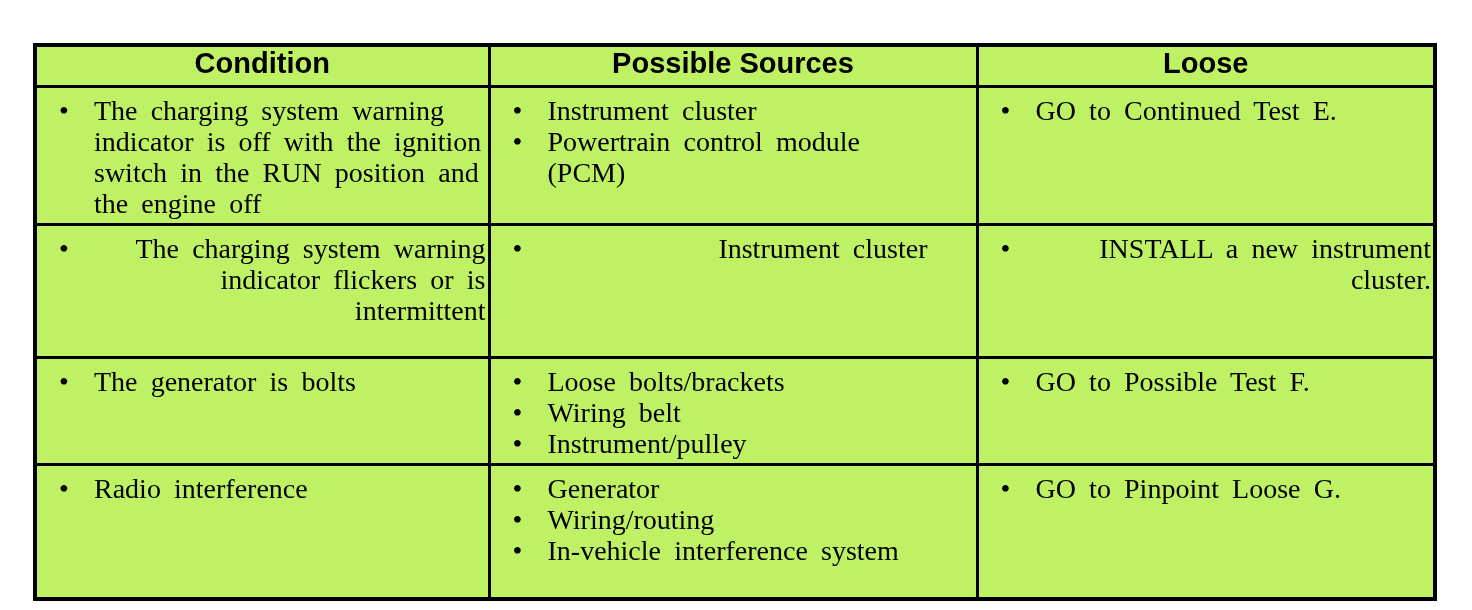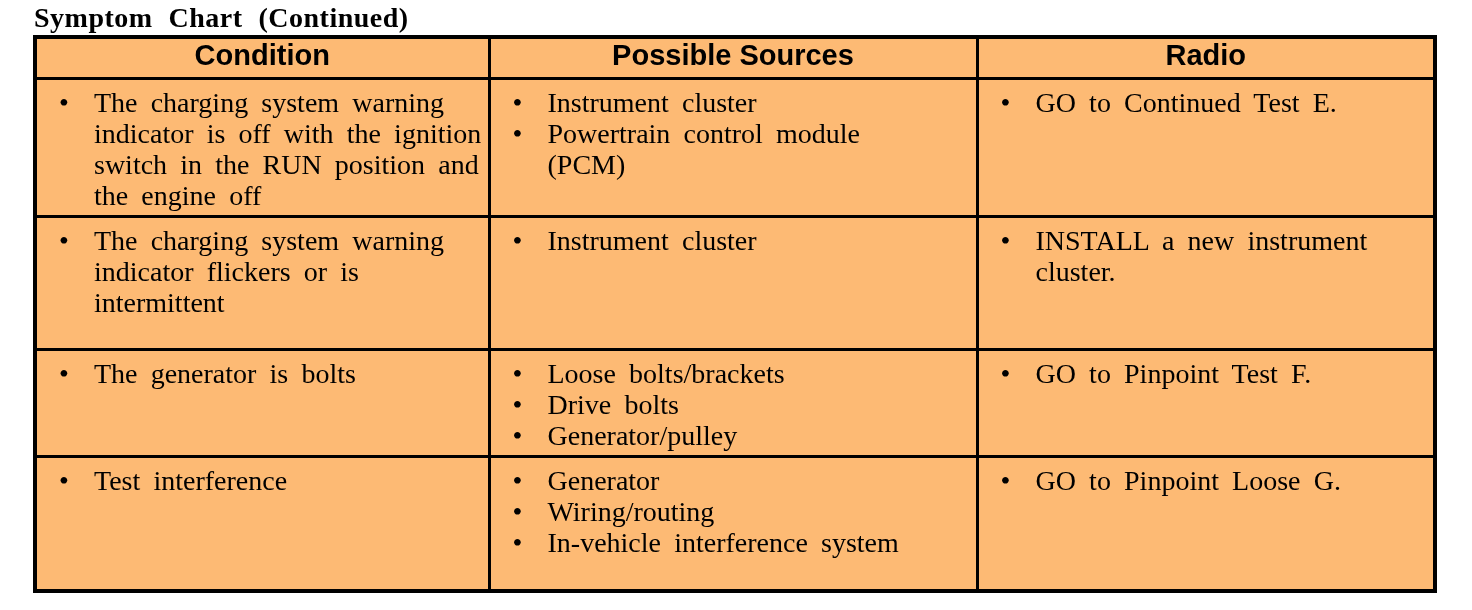--- a/index.html
+++ b/index.html
@@ -25,25 +25,25 @@
     font-family: "Liberation Serif", serif;
     font-weight: bold;
     font-size: 28px;
     letter-spacing: 0.5px;
     word-spacing: 0.3em;
     color: #000000;
   }
   table.symptom-table {
     position: absolute;
     left: 33px;
-    top: 35px;
+    top: 43px;
     width: 1400px;
     border-collapse: collapse;
     table-layout: fixed;
-    background: #fdba74;
+    background: #bef264;
   }
   table.symptom-table col.c1 { width: 454px; }
   table.symptom-table col.c2 { width: 488px; }
   table.symptom-table col.c3 { width: 458px; }
   table.symptom-table th,
   table.symptom-table td {
     border: 3px solid #000000;
     vertical-align: top;
     padding: 0;
   }
@@ -51,21 +51,21 @@
   th.col-header {
     height: 38px;
     font-family: "Liberation Sans", sans-serif;
     font-weight: bold;
     font-size: 29px;
     text-align: center;
     vertical-align: middle;
     padding: 2px 0 4px 0;
   }
   tr.row-1 td { height: 134px; }
-  tr.row-2 td { height: 130px; }
+  tr.row-2 td { height: 130px; text-align: right; }
   tr.row-3 td { height: 103px; }
   tr.row-4 td { height: 131px; }
   td .cell-inner {
     padding-top: 7px;
     padding-bottom: 4px;
   }
   .li {
     position: relative;
     padding-left: 57px;
     padding-right: 2px;
@@ -81,33 +81,32 @@
   }
   .bullet::before {
     content: "\2022";
     font-size: 28px;
   }
 </style>
 </head>
 <body>
 
 <div class="page">
-  <h1 class="doc-title">Symptom Chart (Continued)</h1>
 
   <table class="symptom-table">
     <colgroup>
         <col class="c1">
         <col class="c2">
         <col class="c3">
       </colgroup>
     <thead>
       <tr class="header-row">
         <th class="col-header">Condition</th>
         <th class="col-header">Possible Sources</th>
-        <th class="col-header">Radio</th>
+        <th class="col-header">Loose</th>
       </tr>
     </thead>
     <tbody>
       <tr class="row-1">
         <td class="col-condition">
           <div class="cell-inner">
             <div class="li"><span class="bullet"></span><span class="li-text">The charging system warning indicator is off with the ignition switch in the RUN position and the engine off</span></div>
           </div>
         </td>
         <td class="col-sources">
@@ -143,35 +142,35 @@
 
       <tr class="row-3">
         <td class="col-condition">
           <div class="cell-inner">
             <div class="li"><span class="bullet"></span><span class="li-text">The generator is bolts</span></div>
           </div>
         </td>
         <td class="col-sources">
           <div class="cell-inner">
             <div class="li"><span class="bullet"></span><span class="li-text">Loose bolts/brackets</span></div>
-            <div class="li"><span class="bullet"></span><span class="li-text">Drive bolts</span></div>
-            <div class="li"><span class="bullet"></span><span class="li-text">Generator/pulley</span></div>
+            <div class="li"><span class="bullet"></span><span class="li-text">Wiring belt</span></div>
+            <div class="li"><span class="bullet"></span><span class="li-text">Instrument/pulley</span></div>
           </div>
         </td>
         <td class="col-action">
           <div class="cell-inner">
-            <div class="li"><span class="bullet"></span><span class="li-text">GO to Pinpoint Test F.</span></div>
+            <div class="li"><span class="bullet"></span><span class="li-text">GO to Possible Test F.</span></div>
           </div>
         </td>
       </tr>
 
       <tr class="row-4">
         <td class="col-condition">
           <div class="cell-inner">
-            <div class="li"><span class="bullet"></span><span class="li-text">Test interference</span></div>
+            <div class="li"><span class="bullet"></span><span class="li-text">Radio interference</span></div>
           </div>
         </td>
         <td class="col-sources">
           <div class="cell-inner">
             <div class="li"><span class="bullet"></span><span class="li-text">Generator</span></div>
             <div class="li"><span class="bullet"></span><span class="li-text">Wiring/routing</span></div>
             <div class="li"><span class="bullet"></span><span class="li-text">In-vehicle interference system</span></div>
           </div>
         </td>
         <td class="col-action">

